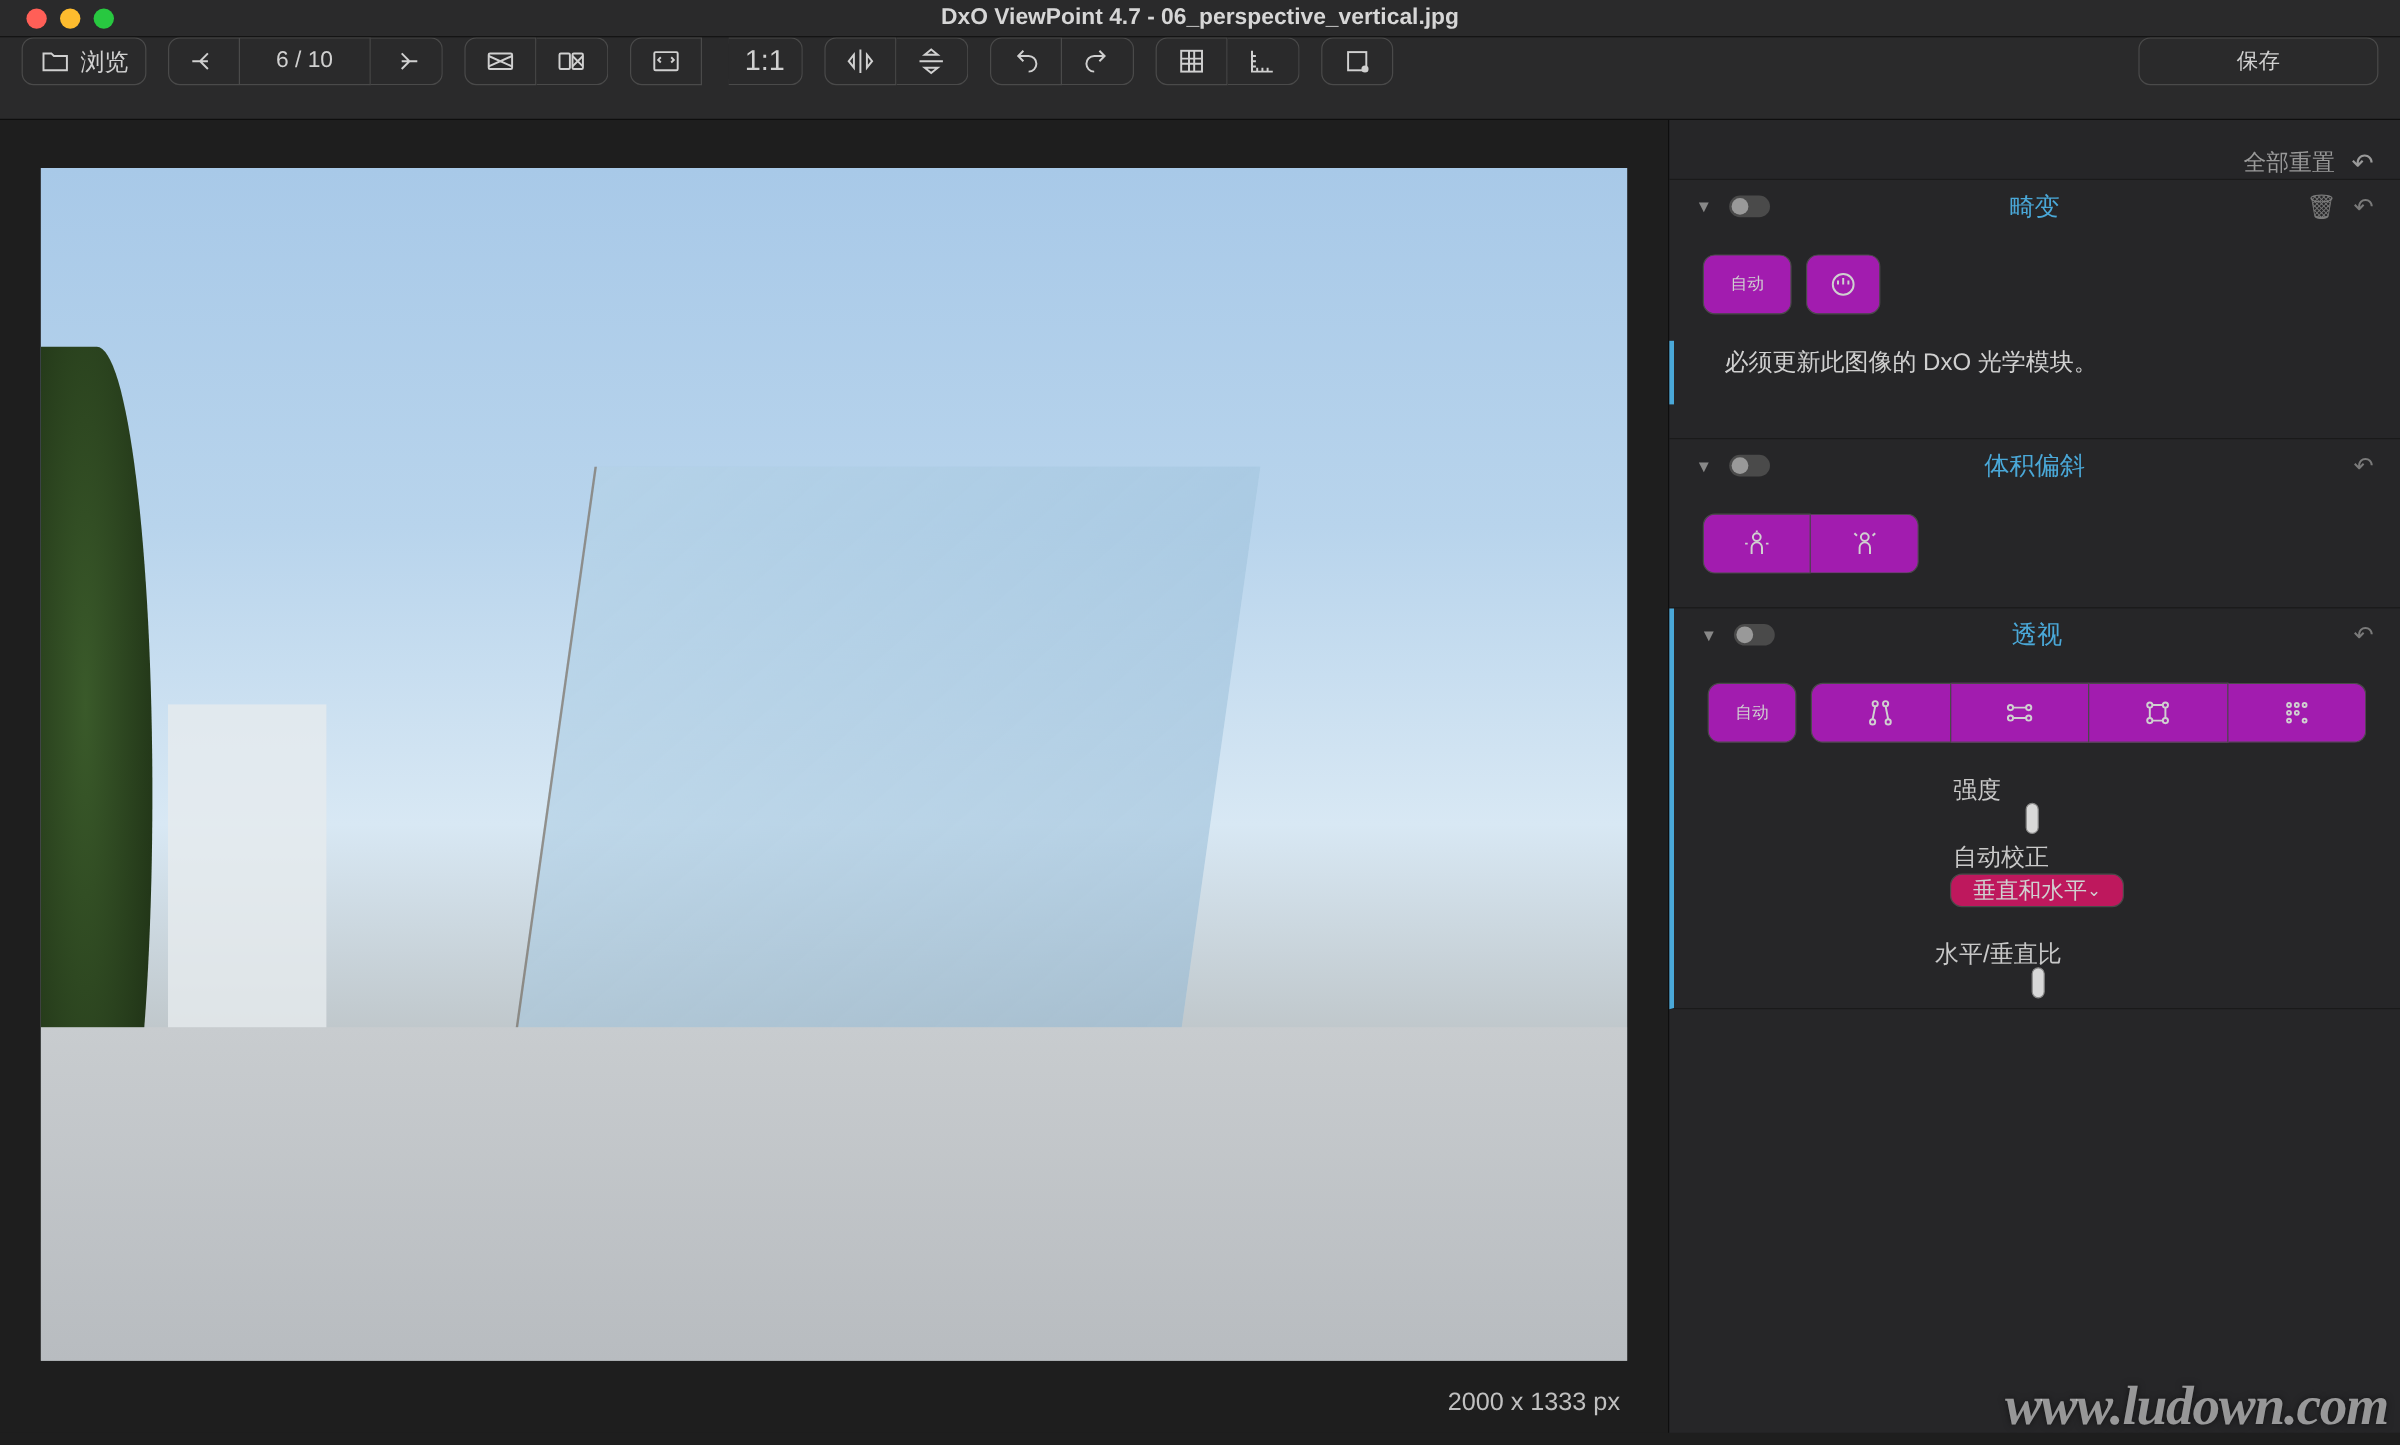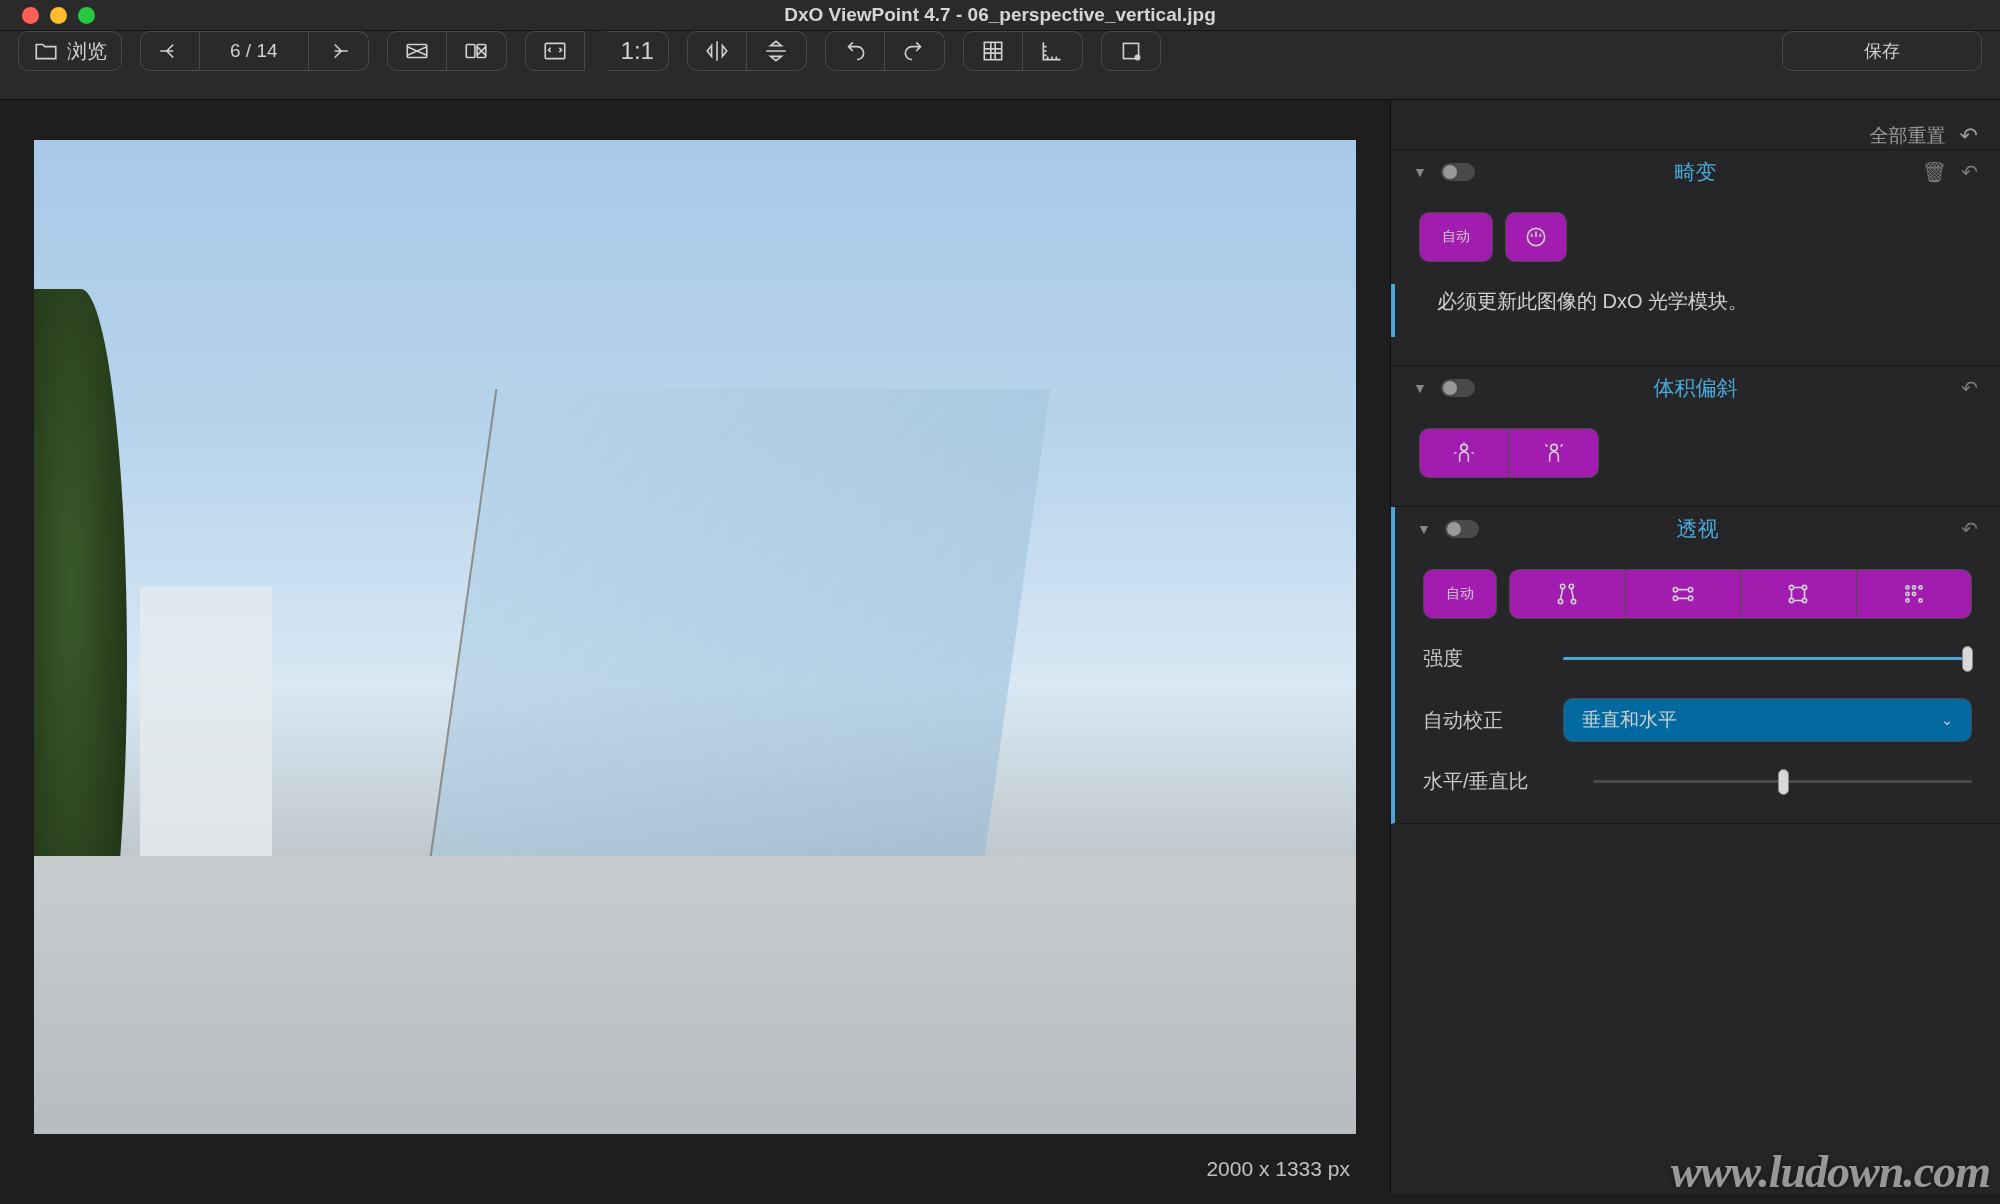--- a/index.html
+++ b/index.html
@@ -63,27 +63,27 @@
 .seg .btn { border-radius: 0; }
 .seg .btn:first-child { border-top-left-radius: 10px; border-bottom-left-radius: 10px; }
 .seg .btn:last-child { border-top-right-radius: 10px; border-bottom-right-radius: 10px; }
 .seg .btn + .btn { border-left: none; }
 
 .notice { margin-top: 22px; border-left: 4px solid #4aa8d8; padding: 4px 0 4px 18px; margin-left: -28px; padding-left: 42px; }
 .notice-text { font-size: 20px; color: #d0d0d0; margin-bottom: 18px; }
 .notice-action { display: flex; align-items: center; gap: 14px; font-size: 21px; color: #fff; font-weight: 500; }
 .notice-action .ul { border-bottom: 1px solid #fff; padding-bottom: 2px; }
 
-.row { display: flex; align-items: center; margin-top: 26px; }
+.row { display: flex; align-items: center; margin-top: 26px; flex-direction: column; }
 .row .label { width: 140px; font-size: 20px; color: #c8c8c8; }
 .slider-wrap { flex: 1; position: relative; height: 20px; display: flex; align-items: center; }
 .track { height: 3px; background: #4a4a4a; width: 100%; border-radius: 2px; }
 .track.accent { background: #4aa8d8; }
 .thumb { position: absolute; width: 11px; height: 26px; background: #d8d8d8; border-radius: 6px; top: -3px; border: 1px solid #888; }
-.select { flex: 1; height: 44px; background: #0369a1; border: 1px solid #4a4a4a; border-radius: 10px; display: flex; align-items: center; padding: 0 18px; font-size: 19px; color: #d0d0d0; cursor: pointer; }
+.select { flex: 1; height: 44px; background: #be185d; border: 1px solid #4a4a4a; border-radius: 10px; display: flex; align-items: center; padding: 0 18px; font-size: 19px; color: #d0d0d0; cursor: pointer; }
 .select .carat { margin-left: auto; font-size: 14px; }
 
 .seg5 { display: flex; flex: 1; }
 .seg5 .btn { flex: 1; border-radius: 0; padding: 0; min-width: 0; }
 .seg5 .btn:first-child { border-top-left-radius: 10px; border-bottom-left-radius: 10px; }
 .seg5 .btn:last-child { border-top-right-radius: 10px; border-bottom-right-radius: 10px; }
 .seg5 .btn + .btn { border-left: none; }
 
 .panel.perspective { border-left: 4px solid #4aa8d8; }
 
@@ -108,21 +108,21 @@
       </svg>
     <span class="lbl">浏览</span>
   </div>
   <div class="tgroup">
     <div class="tbtn">
         <svg viewBox="0 0 24 24">
           <path d="M15 6l-6 6 6 6M3 12h12"></path>
         </svg>
       </div>
     <div class="tbtn">
-        <span class="counter">6 / 14</span>
+        <span class="counter">6 / 10</span>
       </div>
     <div class="tbtn">
         <svg viewBox="0 0 24 24">
           <path d="M9 6l6 6-6 6M21 12H9"></path>
         </svg>
       </div>
   </div>
   <div class="tgroup">
     <div class="tbtn">
         <svg viewBox="0 0 24 24">

